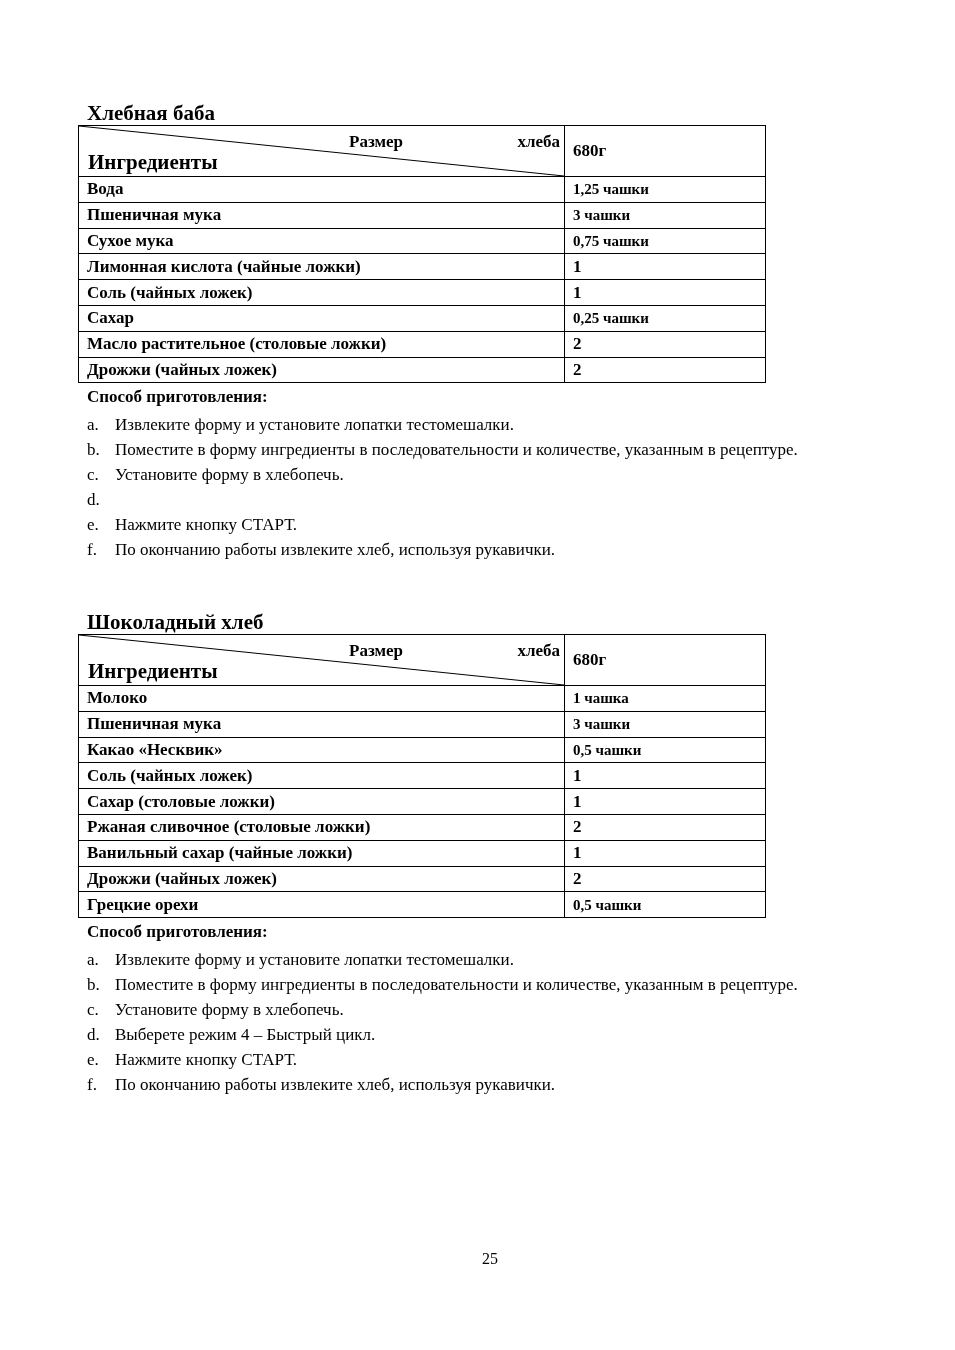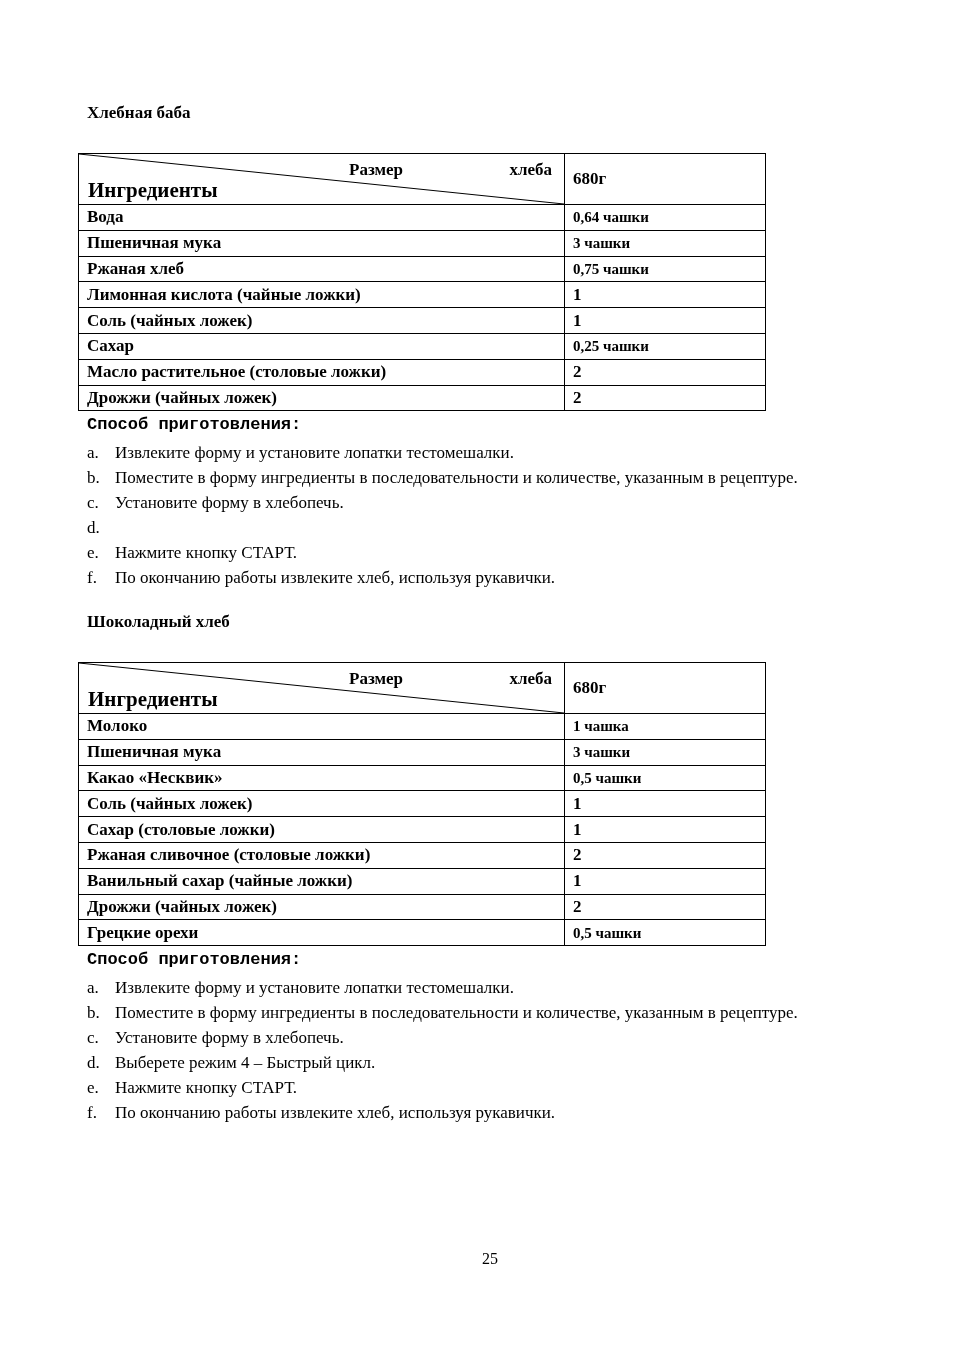--- a/index.html
+++ b/index.html
@@ -1,29 +1,29 @@
 <!DOCTYPE html>
 <html><head>
 <meta charset="utf-8">
 <style>
   html, body { margin: 0; padding: 0; background: #ffffff; }
   body { width: 955px; height: 1350px; position: relative; font-family: "Liberation Serif", serif; color: #000; }
   .recipe { position: absolute; left: 78px; width: 830px; }
-  .recipe-title { font-weight: bold; font-size: 17px; line-height: 20px; margin: 0 0 0 9px; height: 22px; }
-  table.ing { border-collapse: collapse; width: 688px; margin-top: 28px; }
+  .recipe-title { font-weight: bold; font-size: 21px; line-height: 20px; margin: 0 0 0 9px; height: 22px; }
+  table.ing { border-collapse: collapse; width: 688px; }
   table.ing td { border: 1px solid #000; padding: 0 8px; font-size: 17px; font-weight: bold; height: 24.8px; line-height: 24px; }
   table.ing td.qty { width: 184px; text-align: left; }
   table.ing td.qty.small { font-size: 15px; }
   .head-cell { position: relative; height: 50px !important; padding: 0 !important; }
   .head-cell svg { position: absolute; left: 0; top: 0; width: 100%; height: 100%; }
   .head-size { position: absolute; left: 270px; top: 4px; font-size: 17px; font-weight: bold; }
-  .head-bread { position: absolute; right: 12px; top: 4px; font-size: 17px; font-weight: bold; font-family: Liberation Serif, serif; }
+  .head-bread { position: absolute; right: 4px; top: 4px; font-size: 17px; font-weight: bold; font-family: Liberation Serif, serif; }
   .head-ing { position: absolute; left: 9px; bottom: 2px; font-size: 21px; font-weight: bold; }
   .head-qty { font-size: 17px; }
-  .method-title { font-weight: bold; font-size: 17px; margin: 4px 0 0 9px; height: 22px; line-height: 20px; font-family: Liberation Mono, monospace; }
+  .method-title { font-weight: bold; font-size: 17px; margin: 4px 0 0 9px; height: 22px; line-height: 20px; }
   ol.steps { list-style: none; margin: 3px 0 0 0; padding: 0; }
   ol.steps li { font-size: 17px; line-height: 25px; height: 25px; display: flex; }
   ol.steps li .mark { width: 37px; padding-left: 9px; box-sizing: border-box; }
   .page-number { position: absolute; top: 1250px; left: 0; width: 980px; text-align: center; font-size: 16px; }
 </style>
 </head>
 <body>
 
 <div class="recipe" style="top:103px;">
     <div class="recipe-title">Хлебная баба</div>
@@ -35,28 +35,28 @@
               <line x1="0" y1="0" x2="100" y2="100" stroke="#000" stroke-width="1" vector-effect="non-scaling-stroke"></line>
             </svg>
       <span class="head-size">Размер</span>
       <span class="head-bread">хлеба</span>
       <span class="head-ing">Ингредиенты</span>
     </td>
     <td class="qty head-qty">680г</td>
   </tr>
         <tr>
       <td>Вода</td>
-      <td class="qty small">0,64 чашки</td>
+      <td class="qty small">1,25 чашки</td>
     </tr>
         <tr>
       <td>Пшеничная мука</td>
       <td class="qty small">3 чашки</td>
     </tr>
         <tr>
-      <td>Ржаная хлеб</td>
+      <td>Сухое мука</td>
       <td class="qty small">0,75 чашки</td>
     </tr>
         <tr>
       <td>Лимонная кислота (чайные ложки)</td>
       <td class="qty">1</td>
     </tr>
         <tr>
       <td>Соль (чайных ложек)</td>
       <td class="qty">1</td>
     </tr>

